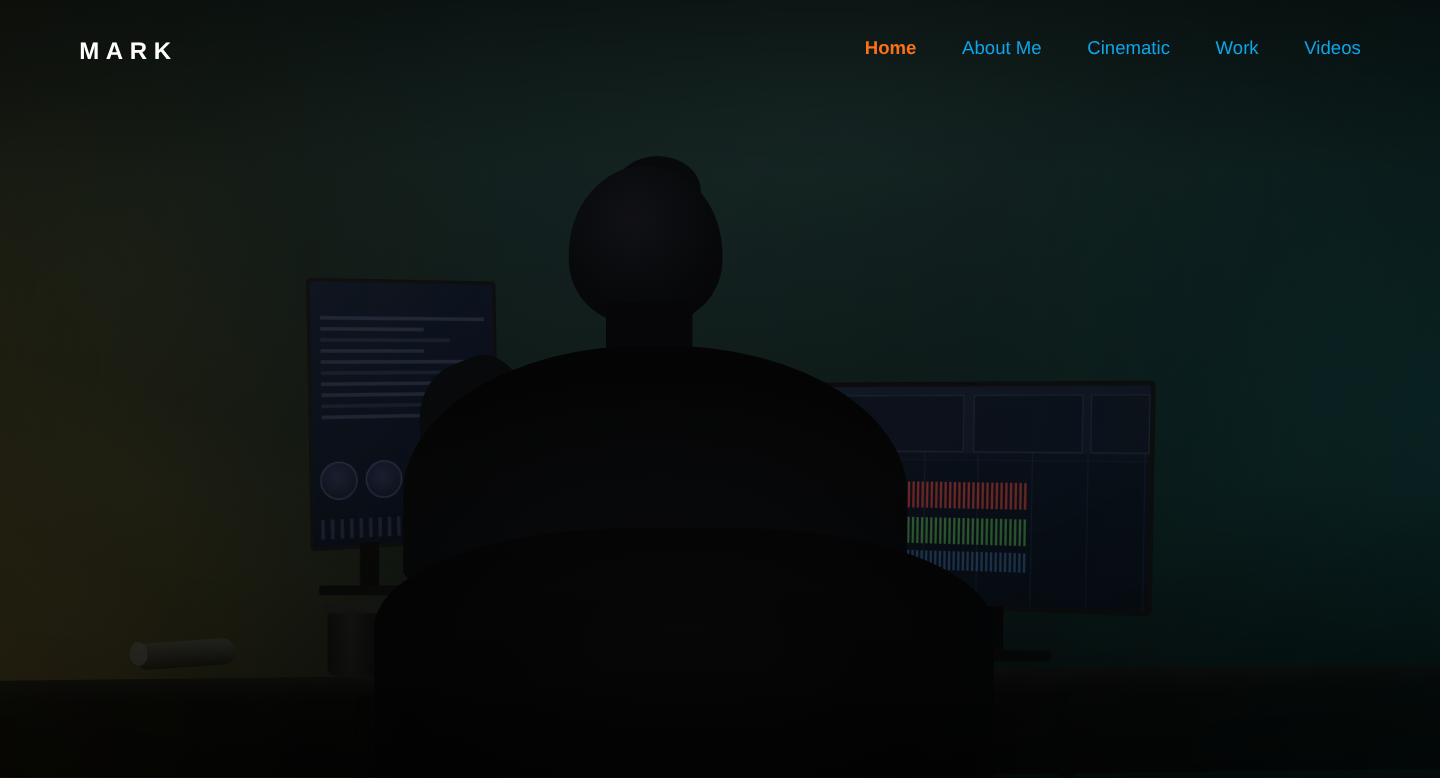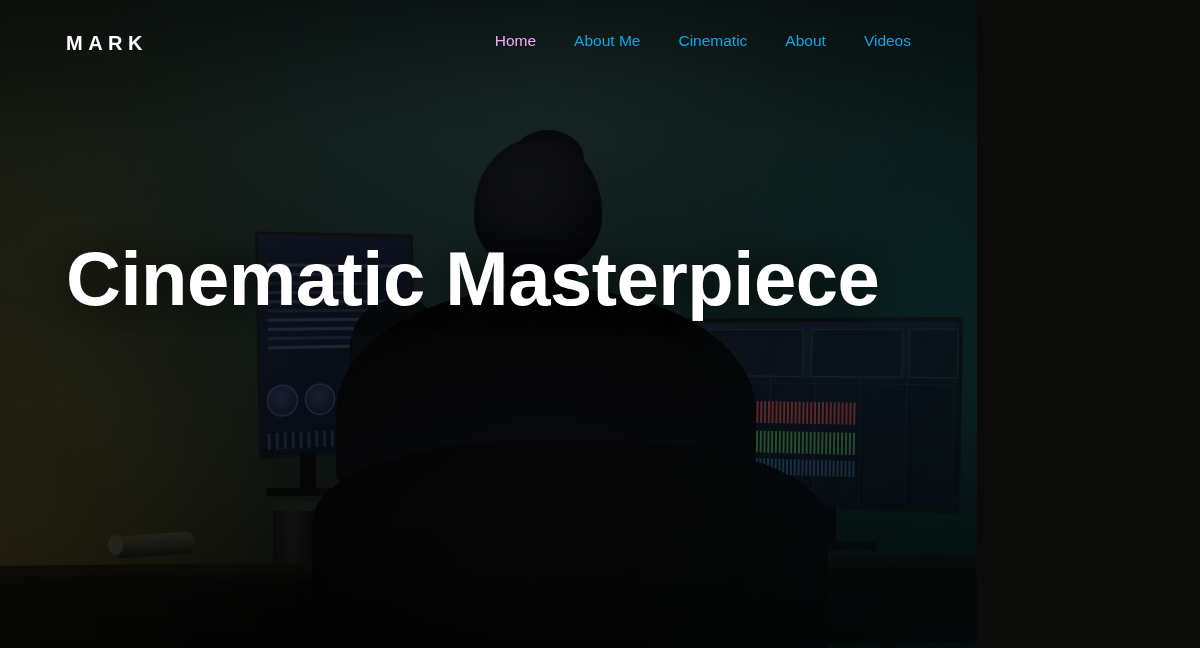--- a/index.html
+++ b/index.html
@@ -8,21 +8,21 @@
   html, body {
     width:1200px; height:648px;
     overflow:hidden;
     background:#0b0b09;
     font-family:"Liberation Sans", sans-serif;
   }
 
   
   .hero {
     position:relative;
-    width:977px; height:648px;
+    width:1200px; height:648px;
     overflow:hidden;
     background:#0d0d0b;
   }
 
   
   .photo { position:absolute; inset:0; overflow:hidden; }
 
   
   .wall {
     position:absolute; inset:0;
@@ -258,21 +258,21 @@
     position:absolute; right:66px; top:33px;
     display:flex; align-items:center; gap:0;
   }
   .nav a {
     color:#0ea5e9; text-decoration:none;
     font-size:15.5px; font-weight:normal;
     padding:0 0 0 0; margin-left:38px;
     line-height:1; white-space:nowrap;
   }
   .nav a:first-child { margin-left:0; }
-  .nav a.active { font-weight:normal; color:#f0abfc; }
+  .nav a.active { font-weight:bold; color:#f97316; }
 
   
   .hero-content {
     position:absolute; left:66px; top:228px;
     z-index:40; width:920px;
   }
   .headline {
     color:#ffffff;
     font-size:76px;
     font-weight:bold;
@@ -370,24 +370,23 @@
     <div class="grade"></div>
     <div class="scrim"></div>
   </div>
 
   <header class="site-header">
     <div class="logo">MARK</div>
     <nav class="nav">
       <a href="#" class="active">Home</a>
       <a href="#">About Me</a>
       <a href="#">Cinematic</a>
-      <a href="#">About</a>
+      <a href="#">Work</a>
       <a href="#">Videos</a>
     </nav>
   </header>
 
   <div class="hero-content">
     <h1 class="headline">
-      <span class="l2">Cinematic Masterpiece</span>
     </h1>
   </div>
 
 </section>
 
 </body></html>

